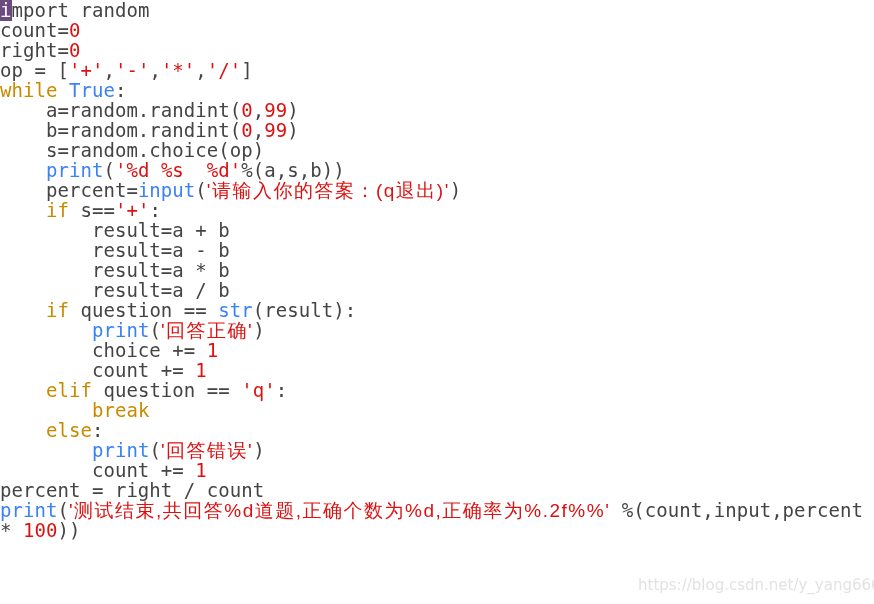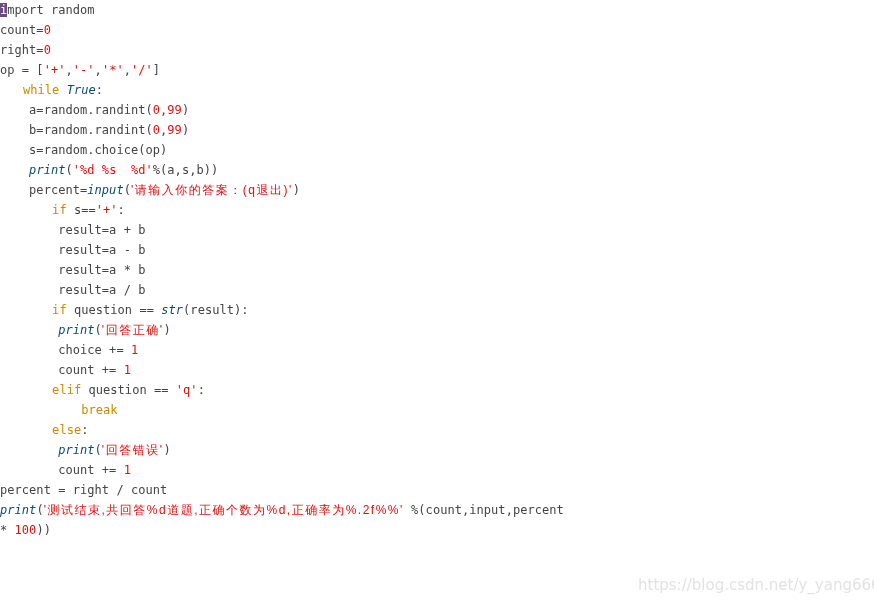--- a/index.html
+++ b/index.html
@@ -21,31 +21,31 @@
     background: #ffffff;
     overflow: hidden;
     padding: 0;
     box-sizing: border-box;
   }
 
   .code-line {
     position: relative;
     height: 20px;
     line-height: 20px;
-    font-size: 12px;
+    font-size: 19px;
     letter-spacing: 0.05px;
     white-space: pre;
     color: #444444;
     font-family: "DejaVu Sans Mono", "Liberation Mono", monospace;
   }
 
   
   .t-plain   { color: #444444; }
-  .t-kw      { color: #c98a00; padding-left: 23px; }   
-  .t-builtin { color: #0c4a6e; font-style: italic; }   
+  .t-kw      { color: #c98a00; }   
+  .t-builtin { color: #3b82f6; }   
   .t-str     { color: #dd1111; }   
   .t-num     { color: #dd1111; }   
   .t-cursor  {
     background: #6b4a80;
     color: #ffffff;
   }
   .cjk {
     font-family: Liberation Sans, sans-serif;
     letter-spacing: 1.5px;
     text-align: center;

